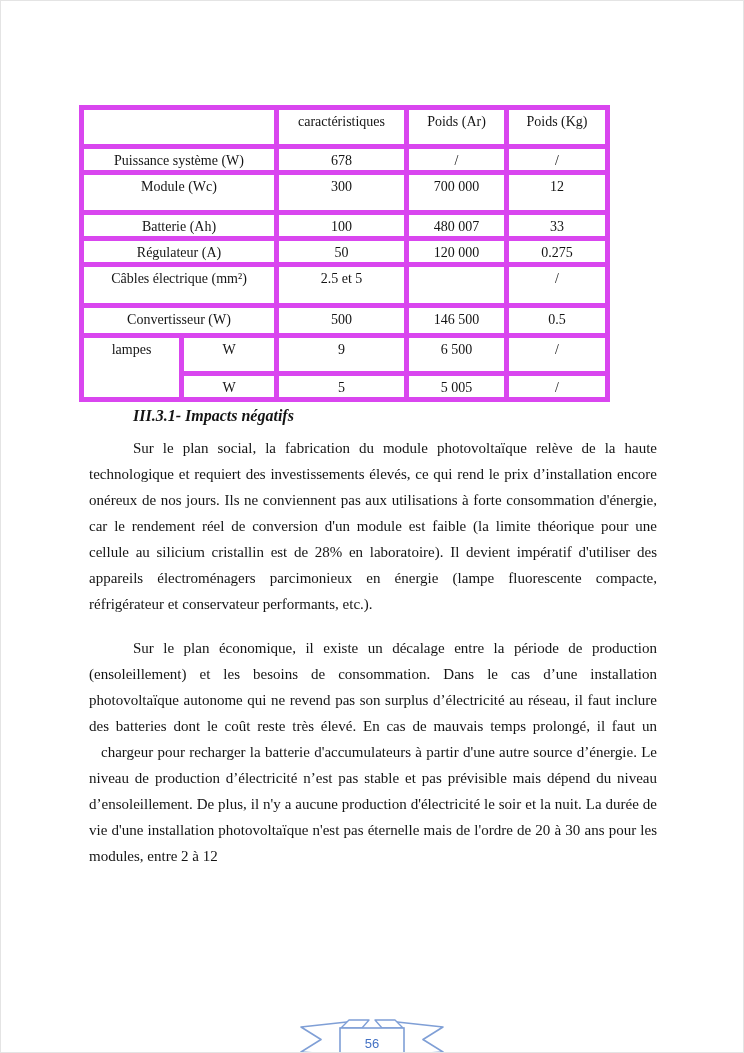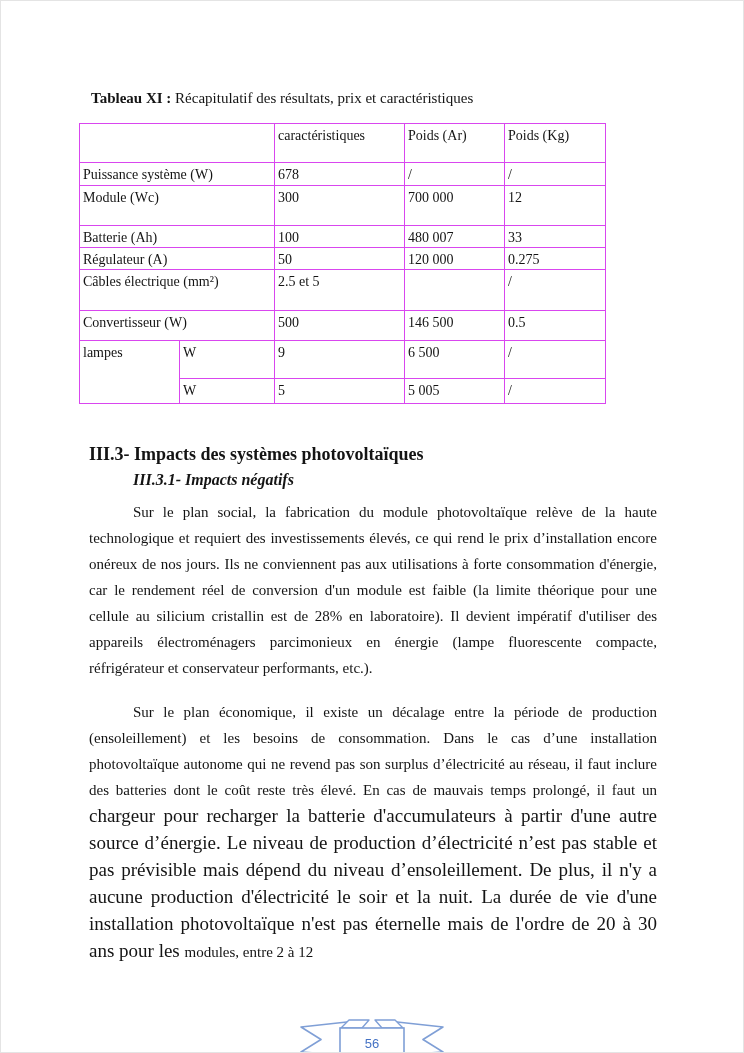--- a/index.html
+++ b/index.html
@@ -28,22 +28,22 @@
 
   
   table.spec {
     border-collapse: collapse;
     table-layout: fixed;
     margin-left: -10px;
     margin-top: 16px;
     width: 526px;
   }
   table.spec td {
-    border: 1px solid #d946ef;
-    text-align: left;
+    border: 5px solid #d946ef;
+    text-align: center;
     vertical-align: top;
     font-size: 14px;
     line-height: 19px;
     padding: 2px 3px 0 3px;
     overflow: hidden;
   }
   tr.rh  { height: 39px; }
   tr.r1  { height: 23px; }
   tr.r2  { height: 40px; }
   tr.r3  { height: 22px; }
@@ -67,42 +67,41 @@
     text-indent: 44px;
     margin: 9px 0 0 0;
   }
   .h2 {
     font-size: 16px;
     font-weight: bold;
     font-style: italic;
     margin: 4px 0 0 44px;
     line-height: 20px;
   }
-  .small-run { font-size: 19px; }
+  .small-run { font-size: 15px; margin-left: 12px; }
 
   
   .footer-ribbon {
     position: absolute;
     left: 50%;
     top: 1008px;
     transform: translateX(-50%);
     width: 160px;
     height: 56px;
   }
   .ribbon-num {
     font-family: "Liberation Sans", sans-serif;
     font-size: 13px;
   }
 </style>
 </head>
 <body>
 
 <div class="content">
 
-  <p class="caption"><span class="bold">Tableau XI :</span><span> Récapitulatif des résultats, prix et caractéristiques</span></p>
 
   <table class="spec">
     <colgroup>
       <col style="width:100px">
         <col style="width:95px">
         <col style="width:130px">
         <col style="width:100px">
         <col style="width:101px">
     </colgroup>
     <tbody>
@@ -157,21 +156,20 @@
     </tr>
     <tr class="r8">
       <td>W</td>
       <td>5</td>
       <td>5 005</td>
       <td>/</td>
     </tr>
   </tbody>
     </table>
 
-  <h1 class="h1">III.3- Impacts des systèmes photovoltaïques</h1>
 
 
   <h2 class="h2">III.3.1- Impacts négatifs</h2>
 
   <p class="para">Sur le plan social, la fabrication du module photovoltaïque relève de la haute technologique et requiert des investissements élevés, ce qui rend le prix d’installation encore onéreux de nos jours. Ils ne conviennent pas aux utilisations à forte consommation d'énergie, car le rendement réel de conversion d'un module est faible (la limite théorique pour une cellule au silicium cristallin est de 28% en laboratoire). Il devient impératif d'utiliser des appareils électroménagers parcimonieux en énergie (lampe fluorescente compacte, réfrigérateur et conservateur performants, etc.).</p>
 
   <p class="para" style="margin-top:18px"><span>Sur le plan économique, il existe un décalage entre la période de production (ensoleillement) et les besoins de consommation. Dans le cas d’une installation photovoltaïque autonome qui ne revend pas son surplus d’électricité au réseau, il faut inclure des batteries dont le coût reste très élevé. En cas de mauvais temps prolongé, il faut un </span><span class="small-run">chargeur pour recharger la batterie d'accumulateurs à partir d'une autre source d’énergie. Le niveau de production d’électricité n’est pas stable et pas prévisible mais dépend du niveau d’ensoleillement. De plus, il n'y a aucune production d'électricité le soir et la nuit. La durée de vie d'une installation photovoltaïque n'est pas éternelle mais de l'ordre de 20 à 30 ans pour les </span><span>modules, entre 2 à 12</span></p>
 
 </div>
 

